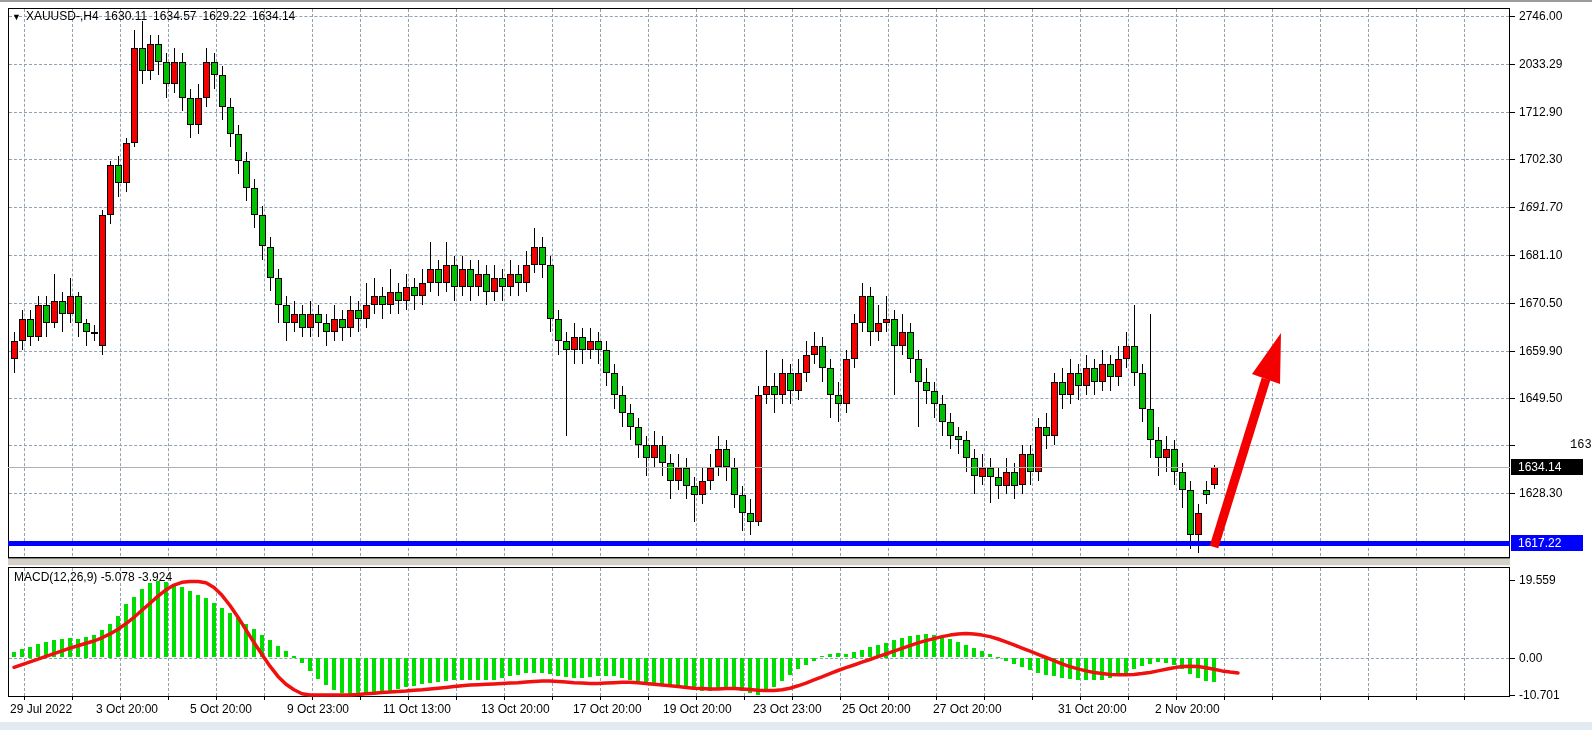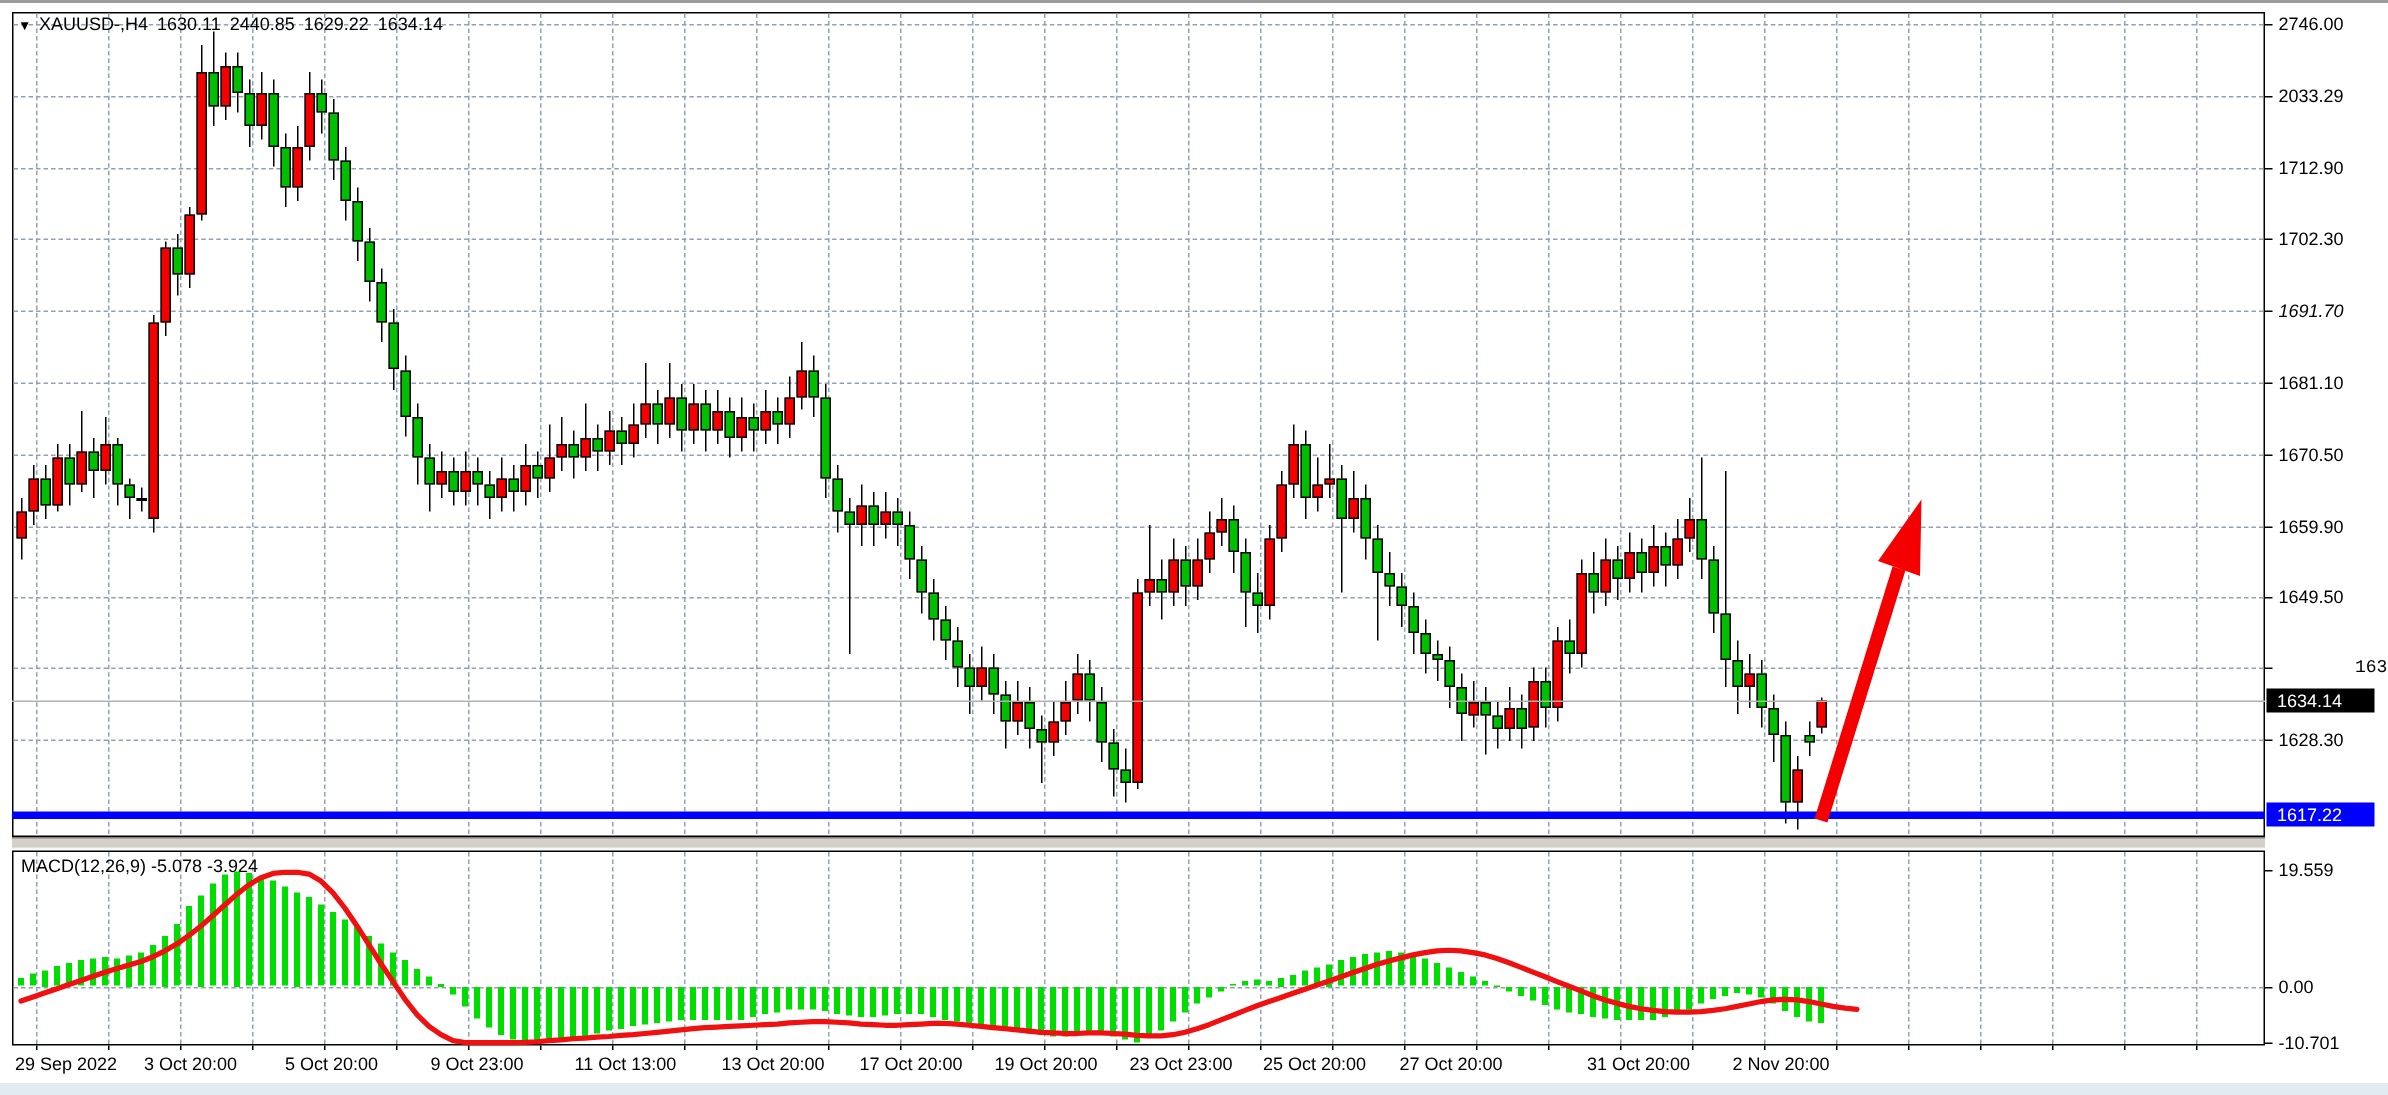--- a/index.html
+++ b/index.html
@@ -378,21 +378,21 @@
       <div class="candle-body" style="left:1195px;top:512.6px;width:7px;height:22.5px;background:#F40000;"></div>
       <div class="candle-wick" style="left:1206px;top:481.0px;height:22.6px;"></div>
       <div class="candle-body" style="left:1203px;top:490.0px;width:7px;height:4.5px;background:#00BE00;"></div>
       <div class="candle-wick" style="left:1214px;top:464.9px;height:24.1px;"></div>
       <div class="candle-body" style="left:1211px;top:466.8px;width:7px;height:18.2px;background:#F40000;"></div>
     </div>
   <div id="current-price-line" class="abs" style="left:8px;top:467px;width:1502px;height:1px;background:#B0B0B0;"></div>
   <div id="support-line" class="abs" style="left:8px;top:541px;width:1502px;height:5px;background:#0000FF;"></div>
 
   <div id="header">
-    <span class="tri">▼</span><span>XAUUSD-,H4</span><span>1630.11</span><span>2440.85</span><span>1629.22</span><span>1634.14</span>
+    <span class="tri">▼</span><span>XAUUSD-,H4</span><span>1630.11</span><span>1634.57</span><span>1629.22</span><span>1634.14</span>
   </div>
 
   <div class="separator"></div>
 
   <div class="pane-border" style="left:8px;top:567px;width:1502px;height:130px;"></div>
   <div id="macd-grid">
       <div class="vgrid" style="left:24px;top:568px;height:128px;"></div>
       <div class="vgrid" style="left:72px;top:568px;height:128px;"></div>
       <div class="vgrid" style="left:120px;top:568px;height:128px;"></div>
       <div class="vgrid" style="left:168px;top:568px;height:128px;"></div>
@@ -645,21 +645,21 @@
       <div class="tick" style="left:1032px;top:697px;width:1px;height:3px;"></div>
       <div class="tick" style="left:1080px;top:697px;width:1px;height:3px;"></div>
       <div class="tick" style="left:1128px;top:697px;width:1px;height:3px;"></div>
       <div class="tick" style="left:1176px;top:697px;width:1px;height:3px;"></div>
       <div class="tick" style="left:1224px;top:697px;width:1px;height:3px;"></div>
       <div class="tick" style="left:1272px;top:697px;width:1px;height:3px;"></div>
       <div class="tick" style="left:1320px;top:697px;width:1px;height:3px;"></div>
       <div class="tick" style="left:1368px;top:697px;width:1px;height:3px;"></div>
       <div class="tick" style="left:1416px;top:697px;width:1px;height:3px;"></div>
       <div class="tick" style="left:1464px;top:697px;width:1px;height:3px;"></div>
-      <div class="axis-label" style="left:10px;top:702px;">29 Sep 2022</div>
+      <div class="axis-label" style="left:10px;top:702px;">29 Jul 2022</div>
       <div class="axis-label" style="left:96px;top:702px;">3 Oct 20:00</div>
       <div class="axis-label" style="left:190px;top:702px;text-align:center;">5 Oct 20:00</div>
       <div class="axis-label" style="left:287px;top:702px;">9 Oct 23:00</div>
       <div class="axis-label" style="left:383px;top:702px;">11 Oct 13:00</div>
       <div class="axis-label" style="left:481px;top:702px;">13 Oct 20:00</div>
       <div class="axis-label" style="left:573px;top:702px;">17 Oct 20:00</div>
       <div class="axis-label" style="left:663px;top:702px;">19 Oct 20:00</div>
       <div class="axis-label" style="left:753px;top:702px;">23 Oct 23:00</div>
       <div class="axis-label" style="left:842px;top:702px;">25 Oct 20:00</div>
       <div class="axis-label" style="left:933px;top:702px;">27 Oct 20:00</div>

